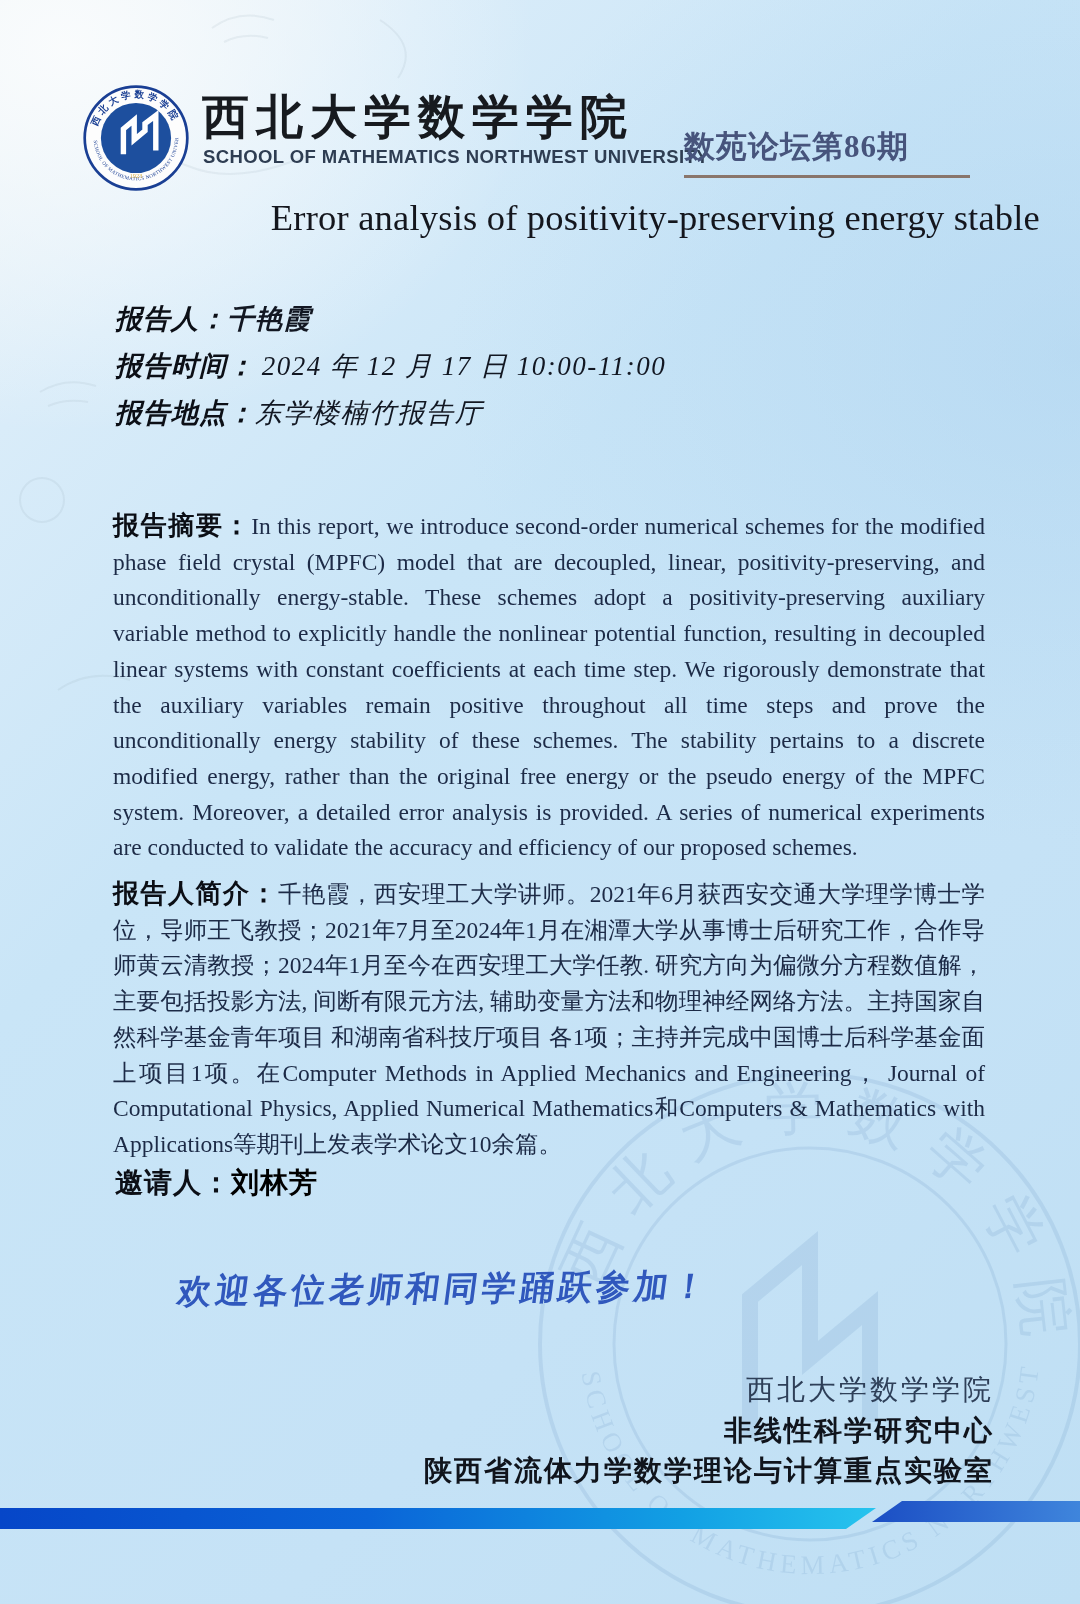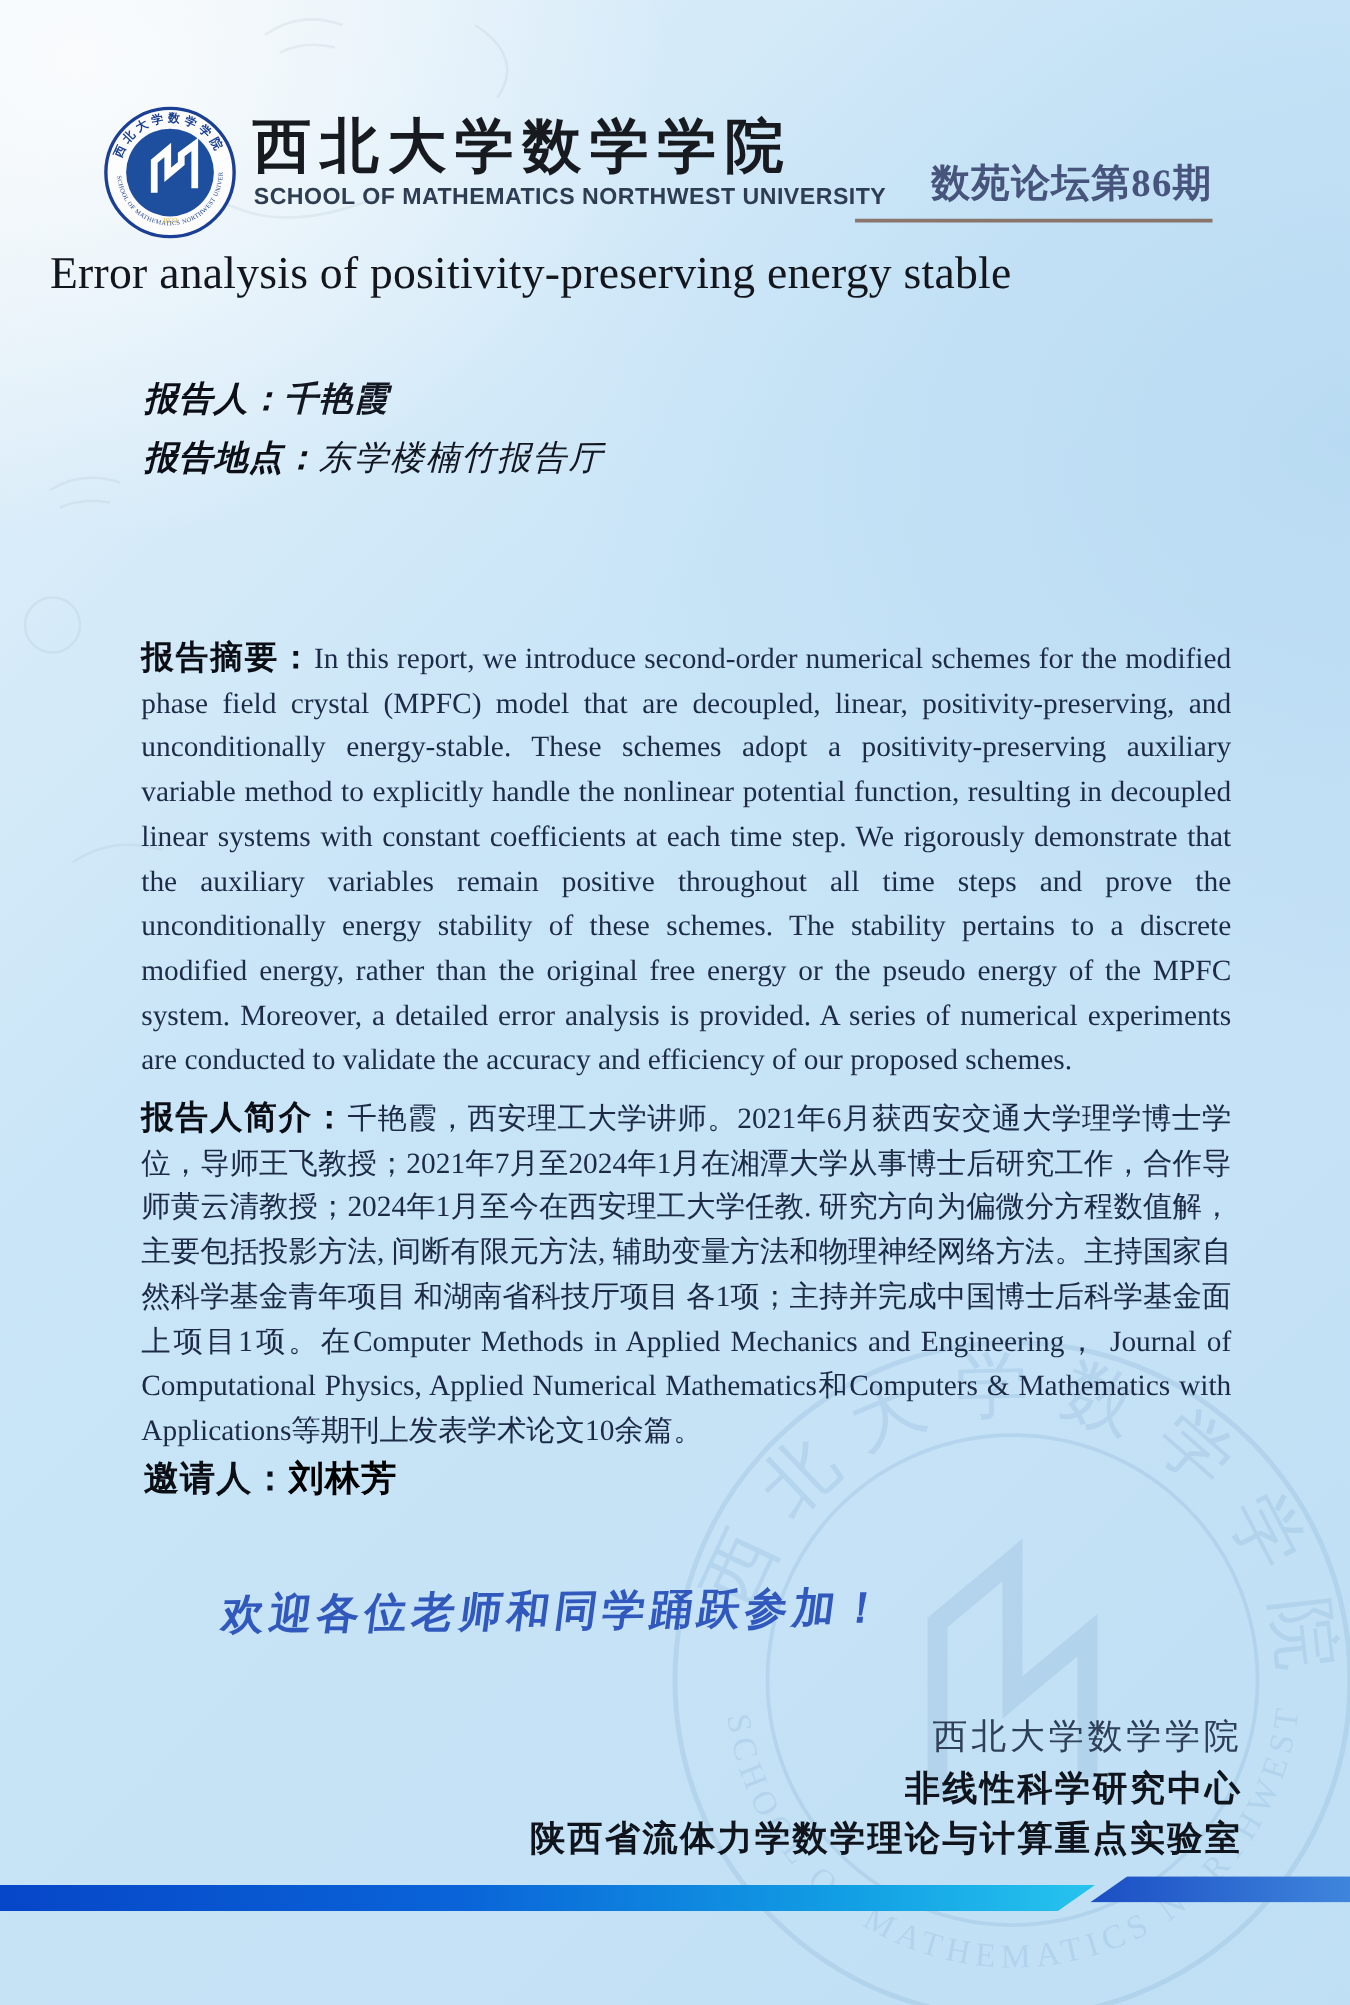--- a/index.html
+++ b/index.html
@@ -24,26 +24,26 @@
     font-family:"Liberation Serif","DejaVu Serif",serif;white-space:nowrap;
   }
   .org-en{
     position:absolute;left:203px;top:146px;width:480px;
     font-size:18.5px;font-weight:700;color:#2e3d52;letter-spacing:.4px;
     font-family:"Liberation Sans","DejaVu Sans",sans-serif;white-space:nowrap;
   }
   .forum-badge{
     position:absolute;left:684px;top:126px;width:286px;
     font-size:31px;font-weight:700;color:#47547c;letter-spacing:1px;
-    text-align:right;padding-bottom:7px;border-bottom:3px solid rgba(123,90,73,.8);
+    text-align:left;padding-bottom:7px;border-bottom:3px solid rgba(123,90,73,.8);
     white-space:nowrap;
   }
   .title{
     position:absolute;left:40px;top:194px;width:1000px;margin:0;
-    font-size:36.5px;font-weight:400;color:#14161d;text-align:left;line-height:47px;
+    font-size:36.5px;font-weight:400;color:#14161d;text-align:right;line-height:47px;
     letter-spacing:.2px;
   }
   
   .info{position:absolute;left:115px;top:301px;width:860px;}
   .info-row{height:47px;font-size:27px;color:#121722;white-space:nowrap;font-style:italic;}
   .info-label{font-weight:700;color:#0c0f16;letter-spacing:1px;}
   .info-value{font-weight:700;letter-spacing:1px;}
   .info-value.light{font-weight:400;letter-spacing:1.5px;}
   
   .para{
@@ -130,20 +130,23 @@
   <div class="org-en">SCHOOL OF MATHEMATICS NORTHWEST UNIVERSITY</div>
   <div class="forum-badge">数苑论坛第86期</div>
 
   <h1 class="title"><span>Error analysis of positivity-preserving energy stable</span><br></h1>
 
   <div class="info">
     <div class="info-row">
       <span class="info-label">报告人：</span><span class="info-value">千艳霞</span>
     </div>
     <div class="info-row">
+      <span class="info-label">报告时间：</span>&nbsp;<span class="info-value light">2024 年 12 月 17 日 10:00-11:00</span>
+    </div>
+    <div class="info-row">
       <span class="info-label">报告地点：</span><span class="info-value light">东学楼楠竹报告厅</span>
     </div>
   </div>
 
   <p class="para abstract">
     <span class="para-label">报告摘要：</span><span>In this report, we introduce second-order numerical schemes for the modified phase field crystal (MPFC) model that are decoupled, linear, positivity-preserving, and unconditionally energy-stable. These schemes adopt a positivity-preserving auxiliary variable method to explicitly handle the nonlinear potential function, resulting in decoupled linear systems with constant coefficients at each time step. We rigorously demonstrate that the auxiliary variables remain positive throughout all time steps and prove the unconditionally energy stability of these schemes. The stability pertains to a discrete modified energy, rather than the original free energy or the pseudo energy of the MPFC system. Moreover, a detailed error analysis is provided. A series of numerical experiments are conducted to validate the accuracy and efficiency of our proposed schemes.</span>
   </p>
 
   <p class="para bio">
     <span class="para-label">报告人简介：</span><span>千艳霞，西安理工大学讲师。2021年6月获西安交通大学理学博士学位，导师王飞教授；2021年7月至2024年1月在湘潭大学从事博士后研究工作，合作导师黄云清教授；2024年1月至今在西安理工大学任教. 研究方向为偏微分方程数值解，主要包括投影方法, 间断有限元方法, 辅助变量方法和物理神经网络方法。主持国家自然科学基金青年项目 和湖南省科技厅项目 各1项；主持并完成中国博士后科学基金面上项目1项。在Computer Methods in Applied Mechanics and Engineering， Journal of Computational Physics, Applied Numerical Mathematics和Computers &amp; Mathematics with Applications等期刊上发表学术论文10余篇。</span>

